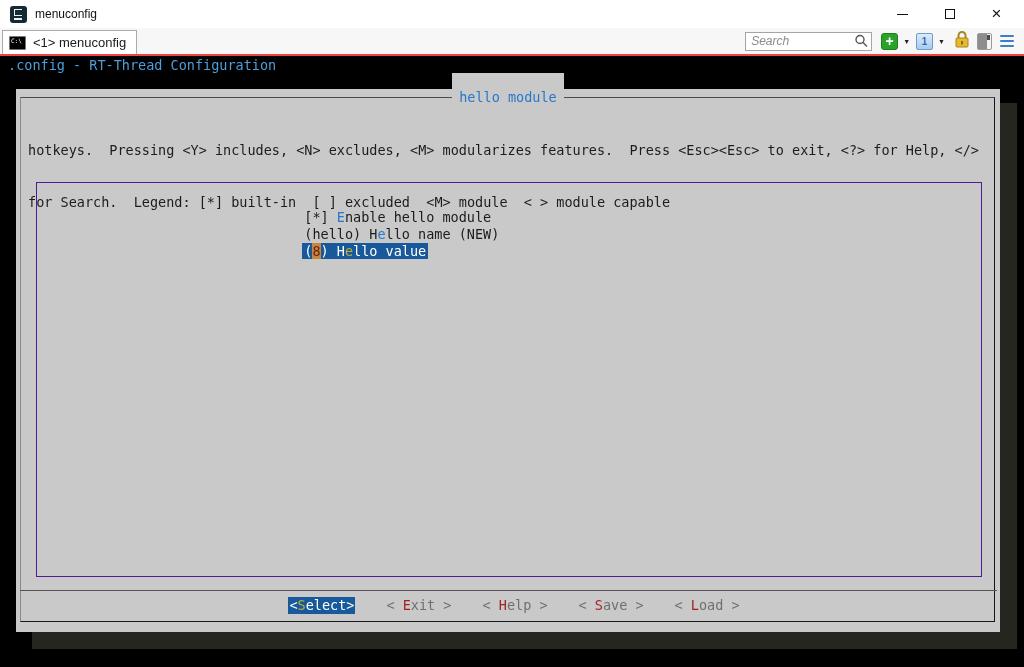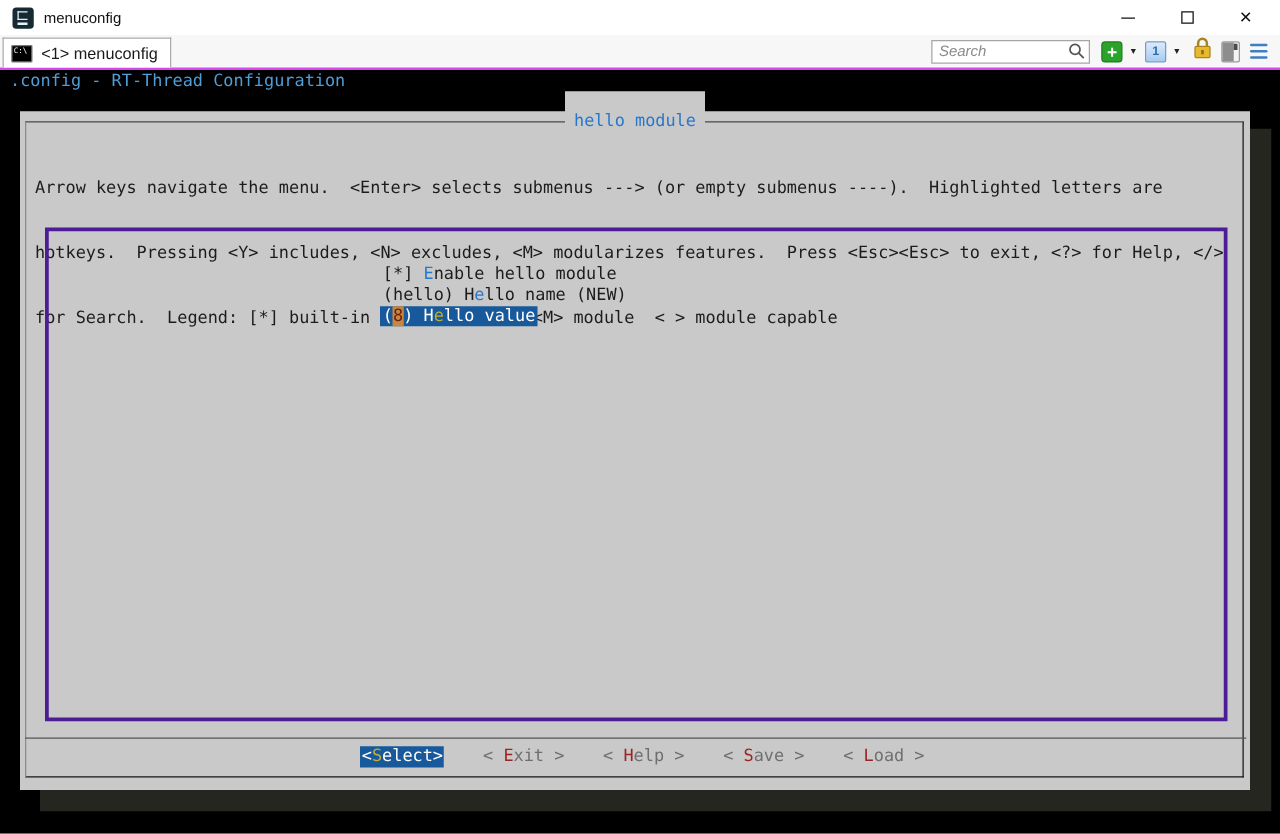--- a/index.html
+++ b/index.html
@@ -17,21 +17,21 @@
   .app-icon .g2 { position:absolute; left:4px; bottom:3px; width:8px; height:2px; background:#e8f2f2; }
   .win-title { font-size:12px; color:#111; }
   .caption { margin-left:auto; display:flex; height:28px; }
   .cap-btn { width:47px; height:28px; display:flex; align-items:center; justify-content:center; }
   .min-glyph { width:11px; height:1px; background:#111; }
   .max-glyph { width:10px; height:10px; border:1px solid #111; }
   .close-glyph { font-size:17px; font-weight:300; color:#111; line-height:1; margin-top:-2px; }
 
   
   .tabbar { position:absolute; left:0; top:28px; width:1024px; height:28px;
-            background:#f7f7f7; border-bottom:2px solid #d946ef;
+            background:#f7f7f7; border-bottom:2px solid #ef4444;
             display:flex; align-items:center; }
   .tab { height:24px; margin:2px 0 0 2px; background:#ffffff; border:1px solid #aaaaaa;
          border-bottom:none; display:flex; align-items:center; padding:0 10px 0 6px; gap:7px; }
   .console-icon { width:17px; height:14px; background:#000; border:1px solid #777; border-radius:1px;
                   color:#fff; font-family:"DejaVu Sans Mono", monospace; font-size:6px;
                   line-height:6px; padding:1px 0 0 1px; overflow:hidden; }
   .tab-label { font-size:13px; color:#1a1a1a; }
   .tb-spacer { flex:1; }
   .searchbox { width:127px; height:19px; border:1px solid #a5a5a5; background:#fff;
                display:flex; align-items:center; margin-right:7px; }
@@ -69,21 +69,21 @@
 
   
   .dialog { position:absolute; left:16px; top:33px; width:984px; height:543px; background:#c9c9c9;
             color:#1c1c1c; }
   .dframe { position:absolute; left:4px; top:8px; width:975px; height:525px;
             border:1px solid; border-color:#4a4a4a #161616 #161616 #8a8a8a; }
   .dtitle { position:absolute; left:0; top:0; width:100%; text-align:center; line-height:17px; }
   .dtitle span { background:#c9c9c9; color:#2678cc; padding:16px 7px; }
   .instructions { position:absolute; left:12px; top:18px; line-height:17.4px; white-space:pre; }
   .listbox { position:absolute; left:20px; top:93px; width:946px; height:395px;
-             border:3px solid #4c1d95; padding-top:9px; }
+             border:1px solid #4c1d95; padding-top:9px; }
   .menu-row { height:17px; line-height:17px; padding-left:186px; white-space:pre; }
   .menu-row .hk { color:#2678cc; }
   .mi-sel { background:#17599a; color:#ffffff; padding:0 2px; margin-left:-2px; }
   .mi-sel .hk { color:#bfae36; }
   .mi-sel .cursor { background:#c8873f; color:#6b1f10; }
   .separator { position:absolute; left:4px; top:501px; width:977px; border-top:1px solid #555; }
   .buttons { position:absolute; left:0; top:508px; width:100%; display:flex;
              justify-content:center; gap:31px; line-height:17px; }
   .btn { white-space:pre; color:#6f6f6f; }
   .btn .hk { color:#9e2222; }
@@ -154,21 +154,20 @@
 
     <div class="shadow-right"></div>
     <div class="shadow-bottom"></div>
 
     <div class="dialog">
       <div class="dframe"></div>
       <div class="dtitle">
         <span>hello module</span>
       </div>
       <div class="instructions">
-        <div>Arrow keys navigate the menu.  &lt;Enter&gt; selects submenus ---&gt; (or empty submenus ----).  Highlighted letters are</div>
         <div>hotkeys.  Pressing &lt;Y&gt; includes, &lt;N&gt; excludes, &lt;M&gt; modularizes features.  Press &lt;Esc&gt;&lt;Esc&gt; to exit, &lt;?&gt; for Help, &lt;/&gt;</div>
         <div>for Search.  Legend: [*] built-in  [ ] excluded  &lt;M&gt; module  &lt; &gt; module capable</div>
       </div>
 
       <div class="listbox">
         <div class="menu-row">
           <span>[*] </span><span class="cursor"></span><span></span><span class="hk">E</span><span>nable hello module</span>
         </div>
         <div class="menu-row">
           <span>(hello) H</span><span class="cursor"></span><span></span><span class="hk">e</span><span>llo name (NEW)</span>

